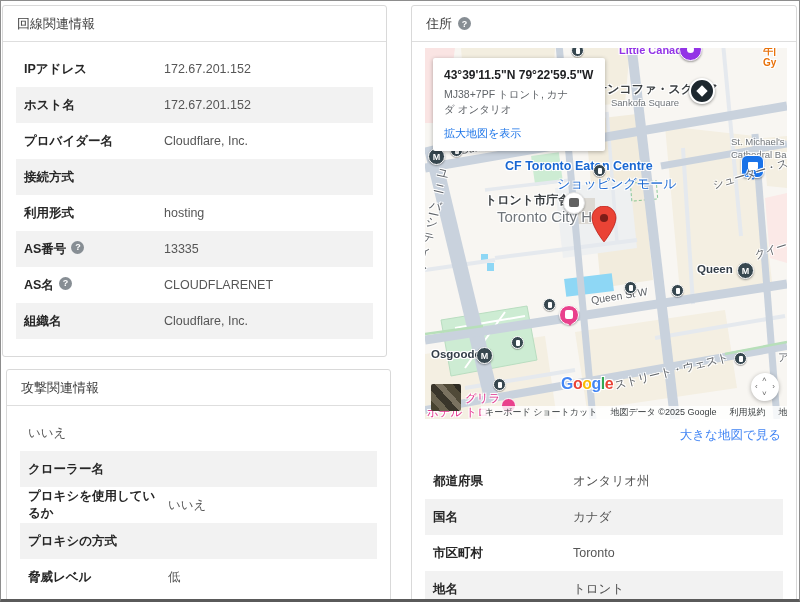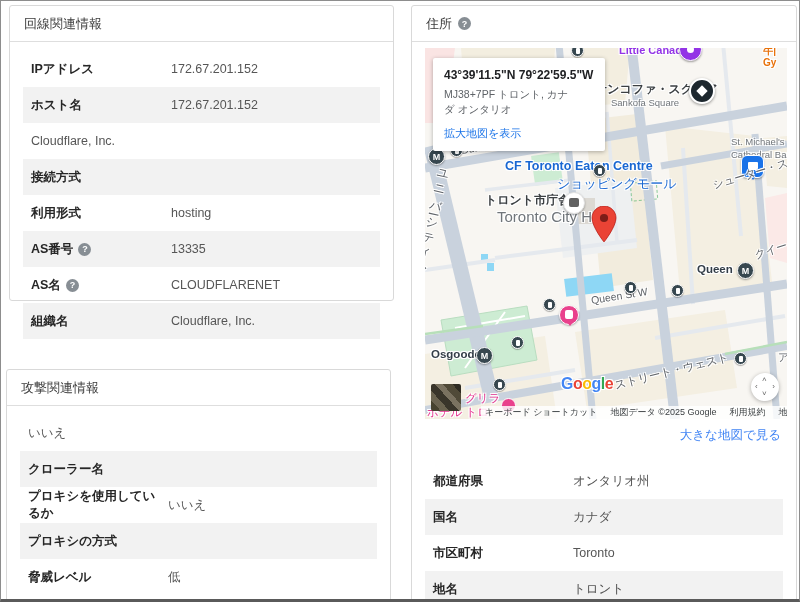--- a/index.html
+++ b/index.html
@@ -2,30 +2,30 @@
 <html><head>
 <meta charset="utf-8">
 <style>
   html,body{margin:0;padding:0}
   body{
     width:800px;height:602px;box-sizing:border-box;position:relative;overflow:hidden;
     background:#fff;border:1px solid #8d8d8d;border-bottom:3px solid #5a5a5a;
     font-family:"Liberation Sans","DejaVu Sans",sans-serif;
   }
   .card{position:absolute;background:#fff;border:1px solid #d9d9d9;border-radius:3px;box-sizing:border-box}
-  #card-line{left:8px;top:4px;width:385px;height:296px}
+  #card-line{left:1px;top:4px;width:385px;height:352px}
   #card-attack{left:5px;top:368px;width:385px;height:280px}
   #card-address{left:410px;top:4px;width:386px;height:700px}
   .card-header{height:36px;padding:0 14px;border-bottom:1px solid #dedede;font-size:13px;color:#3b3b3b;display:flex;align-items:center;gap:6px;box-sizing:border-box}
   .card-body{padding:9px 13px 12px}
   #card-address .card-body{padding:6px 13px 12px}
   .row{display:flex;align-items:center;height:36px;padding:0 8px;font-size:12.5px;box-sizing:border-box}
   .rows .row:nth-child(even){background:#f2f2f2}
   .row.partial{background:#f2f2f2;height:36px}
-  .row-label{width:140px;font-weight:bold;color:#262626;display:flex;align-items:center;gap:5px;flex-shrink:0}
+  .row-label{width:140px;font-weight:bold;color:#262626;display:flex;align-items:flex-start;gap:5px;flex-shrink:0}
   .row-value{color:#565656}
   .help-icon{width:13px;height:13px;border-radius:50%;background:#878e94;color:#fff;font-size:9px;font-weight:bold;display:inline-flex;align-items:center;justify-content:center;cursor:pointer;flex-shrink:0}
   .view-larger{display:block;text-align:right;font-size:12.5px;color:#4285f4;text-decoration:none;margin:8px 2px 19px;cursor:pointer}
 
   
   .map{position:relative;width:362px;height:371px;overflow:hidden;background:#f8f6f2;cursor:grab}
   .map svg.base{position:absolute;left:0;top:0}
   .mlabel{position:absolute;white-space:nowrap;color:#5f6368;
     text-shadow:-1px -1px 0 #fff,1px -1px 0 #fff,-1px 1px 0 #fff,1px 1px 0 #fff,0 0 2px #fff}
   .lab-little{left:194px;top:-4px;font-size:11px;color:#9334e6;font-weight:bold}
@@ -102,20 +102,24 @@
 
       <div class="row">
         <div class="row-label">
           <span>ホスト名</span>
 
         </div>
         <div class="row-value">172.67.201.152</div>
       </div>
 
       <div class="row">
+        <div class="row-label">
+          <span>プロバイダー名</span>
+
+        </div>
         <div class="row-value">Cloudflare, Inc.</div>
       </div>
 
       <div class="row">
         <div class="row-label">
           <span>接続方式</span>
 
         </div>
         <div class="row-value"></div>
       </div>

